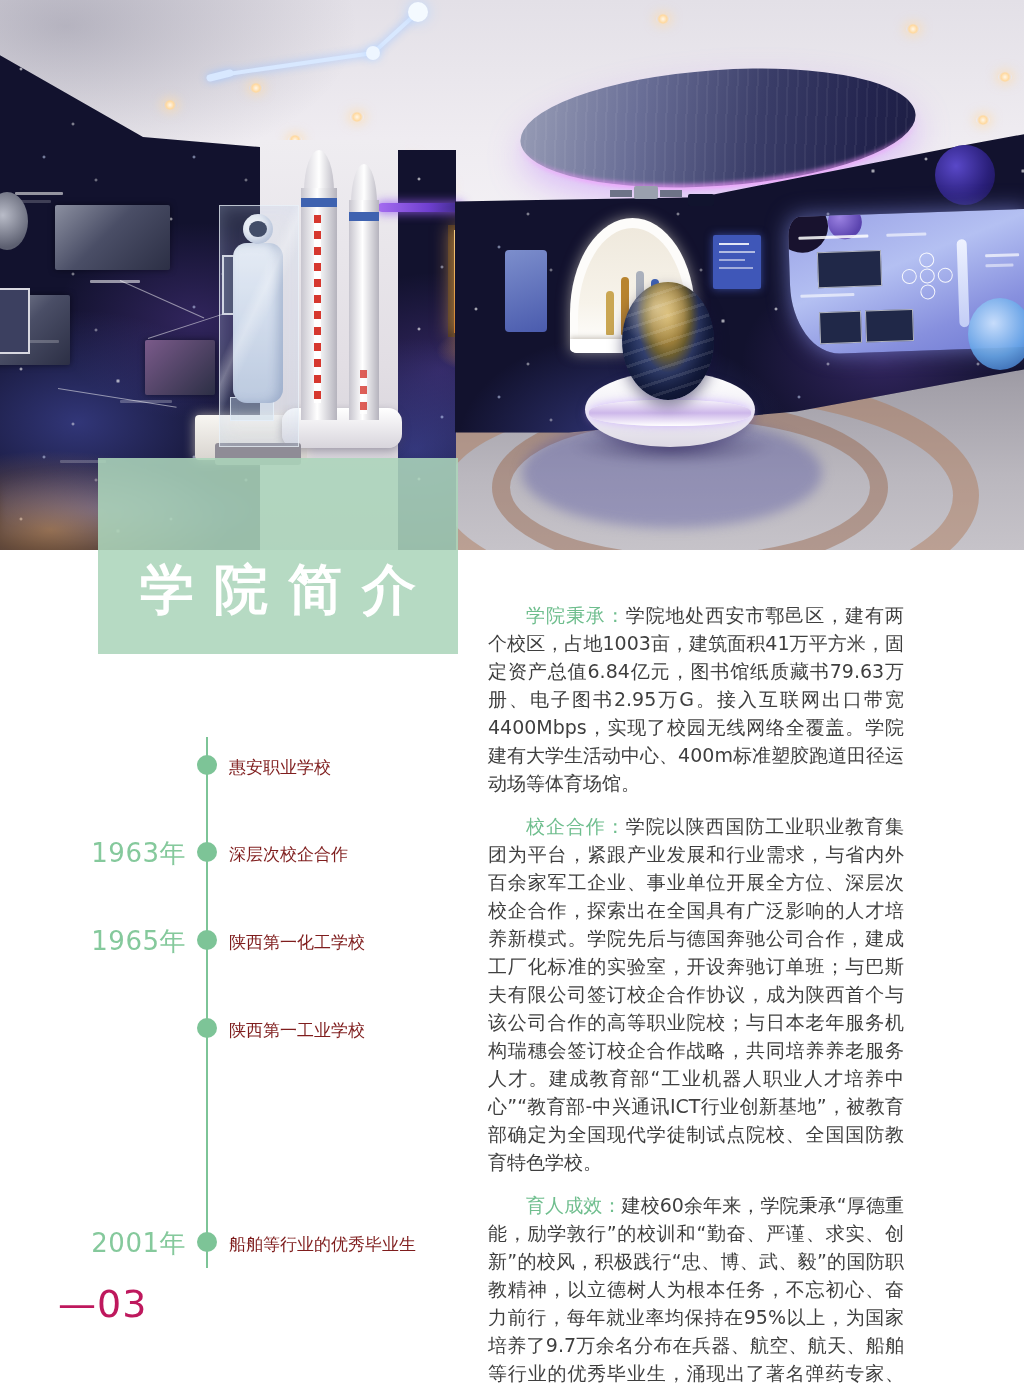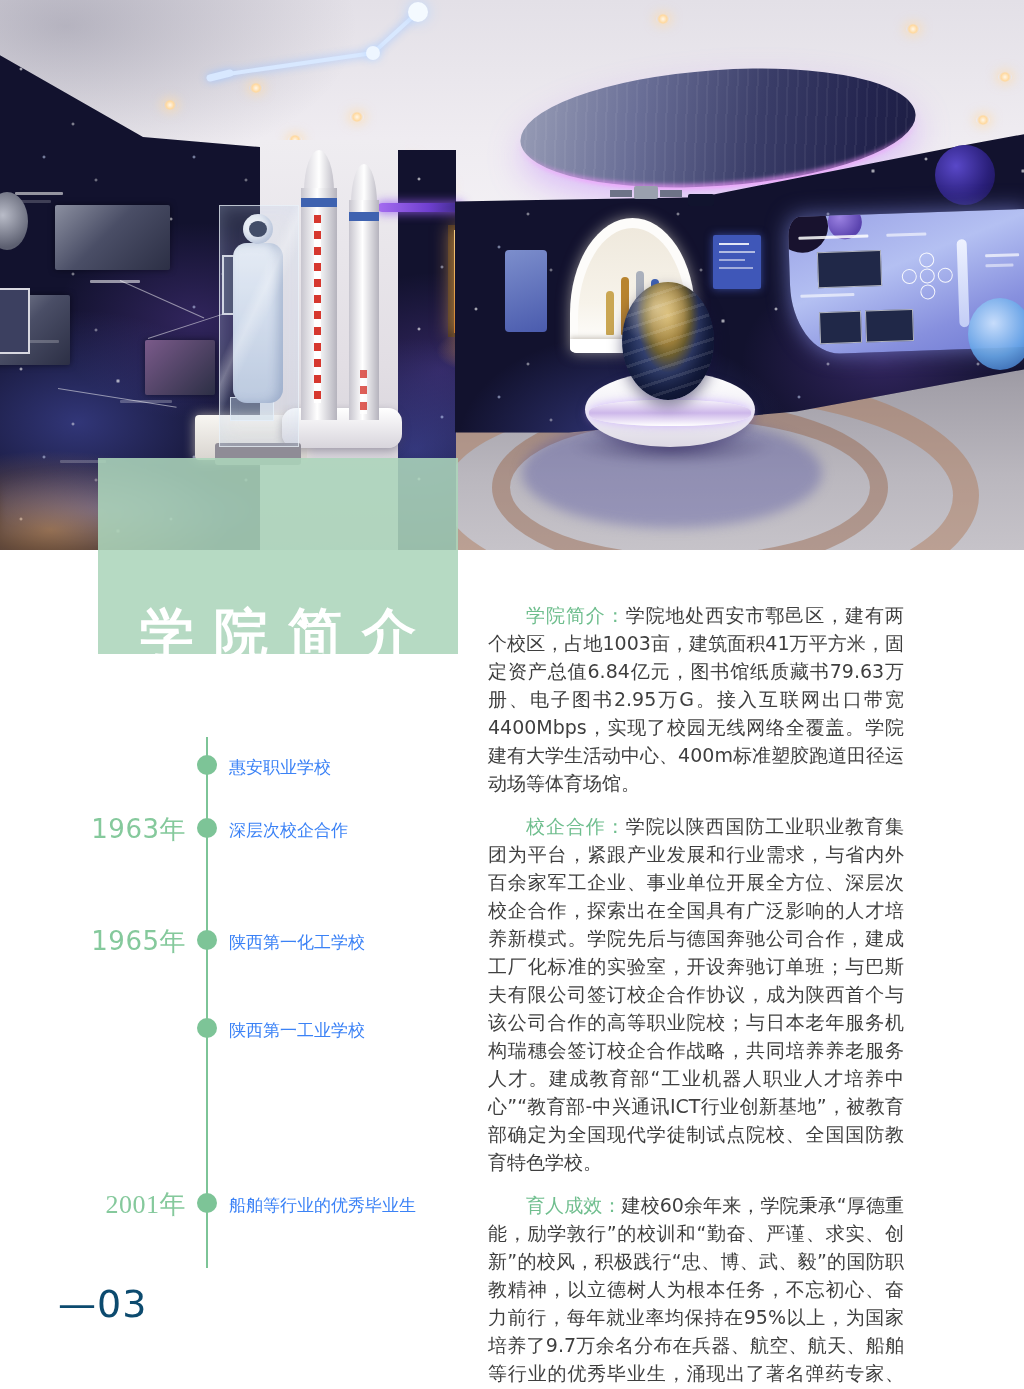--- a/index.html
+++ b/index.html
@@ -166,38 +166,38 @@
     background:radial-gradient(ellipse at 40% 50%,rgba(95,115,225,.55),transparent 75%);filter:blur(4px);}
 
   
   .banner{position:absolute;left:98px;top:458px;width:360px;height:196px;
     background:rgba(172,213,187,.88);}
   .banner-en{position:absolute;left:0;top:22px;width:100%;text-align:center;
     font-family:"Liberation Serif","DejaVu Serif",serif;font-weight:bold;
     font-size:45px;line-height:1.1;color:#ffffff;letter-spacing:2px;}
   .banner-zh{position:absolute;left:0;top:102px;width:100%;text-align:center;
     font-weight:bold;font-size:54px;line-height:1.1;color:#ffffff;
-    letter-spacing:20px;text-indent:20px;margin-top:44px;}
+    letter-spacing:20px;text-indent:20px;}
 
   
   .tl-line{position:absolute;left:206px;top:737px;width:2px;height:531px;background:#7dc497;}
   .tl-item{position:absolute;left:0;width:480px;height:36px;}
   .tl-year{position:absolute;left:0;top:2px;width:186px;text-align:right;
     font-size:26px;color:#85c99c;letter-spacing:.5px;}
   .tl-dot{position:absolute;left:197px;top:8px;width:20px;height:20px;border-radius:50%;background:#7dc497;}
-  .tl-label{position:absolute;left:229px;top:9px;font-size:17px;color:#3b82f6;}
+  .tl-label{position:absolute;left:229px;top:9px;font-size:17px;color:#7f1d1d;}
 
   
   .content{position:absolute;left:488px;top:601px;width:416px;}
   .content p{margin:0 0 15px 0;font-size:19px;line-height:28px;color:#3f3f3f;
     text-align:justify;text-indent:2em;}
   .para-label{color:#6fbe8e;}
 
   
-  .page-num{position:absolute;left:58px;top:1282px;font-size:38px;color:#0c4a6e;letter-spacing:1px;}
+  .page-num{position:absolute;left:58px;top:1282px;font-size:38px;color:#be185d;letter-spacing:1px;}
 </style>
 </head>
 <body>
 
 <div class="page">
 
   <div class="hero">
     <div class="abs ceiling"></div>
     <div class="abs ceiling-shade"></div>
 
@@ -335,41 +335,41 @@
   <div class="banner">
     <div class="banner-zh">学院简介</div>
   </div>
 
   <div class="tl-line"></div>
 
   <div class="tl-item" style="top:747px;">
     <span class="tl-dot"></span>
     <span class="tl-label">惠安职业学校</span>
   </div>
-  <div class="tl-item" style="top:810px;">
+  <div class="tl-item" style="top:834px;">
     <span class="tl-year">1963年</span>
     <span class="tl-dot"></span>
     <span class="tl-label">深层次校企合作</span>
   </div>
   <div class="tl-item" style="top:922px;">
     <span class="tl-year">1965年</span>
     <span class="tl-dot"></span>
     <span class="tl-label">陕西第一化工学校</span>
   </div>
   <div class="tl-item" style="top:1010px;">
     <span class="tl-dot"></span>
     <span class="tl-label">陕西第一工业学校</span>
   </div>
-  <div class="tl-item" style="top:1185px;font-family:Liberation Serif, serif;">
+  <div class="tl-item" style="top:1224px;">
     <span class="tl-year">2001年</span>
     <span class="tl-dot"></span>
     <span class="tl-label">船舶等行业的优秀毕业生</span>
   </div>
 
   <div class="content">
-    <p><span class="para-label">学院简介：</span><span>学院地处西安市鄠邑区，建有两个校区，占地1003亩，建筑面积41万平方米，固定资产总值6.84亿元，图书馆纸质藏书79.63万册、电子图书2.95万G。接入互联网出口带宽4400Mbps，实现了校园无线网络全覆盖。学院建有大学生活动中心、400m标准塑胶跑道田径运动场等体育场馆。</span></p>
+    <p><span class="para-label">学院秉承：</span><span>学院地处西安市鄠邑区，建有两个校区，占地1003亩，建筑面积41万平方米，固定资产总值6.84亿元，图书馆纸质藏书79.63万册、电子图书2.95万G。接入互联网出口带宽4400Mbps，实现了校园无线网络全覆盖。学院建有大学生活动中心、400m标准塑胶跑道田径运动场等体育场馆。</span></p>
     <p><span class="para-label">校企合作：</span><span>学院以陕西国防工业职业教育集团为平台，紧跟产业发展和行业需求，与省内外百余家军工企业、事业单位开展全方位、深层次校企合作，探索出在全国具有广泛影响的人才培养新模式。学院先后与德国奔驰公司合作，建成工厂化标准的实验室，开设奔驰订单班；与巴斯夫有限公司签订校企合作协议，成为陕西首个与该公司合作的高等职业院校；与日本老年服务机构瑞穗会签订校企合作战略，共同培养养老服务人才。建成教育部“工业机器人职业人才培养中心”“教育部-中兴通讯ICT行业创新基地”，被教育部确定为全国现代学徒制试点院校、全国国防教育特色学校。</span></p>
     <p><span class="para-label">育人成效：</span><span>建校60余年来，学院秉承“厚德重能，励学敦行”的校训和“勤奋、严谨、求实、创新”的校风，积极践行“忠、博、武、毅”的国防职教精神，以立德树人为根本任务，不忘初心、奋力前行，每年就业率均保持在95%以上，为国家培养了9.7万余名分布在兵器、航空、航天、船舶等行业的优秀毕业生，涌现出了著名弹药专家、具有世界影响力的科学家、长江学者特聘教授、全国五一劳动奖章获得者、省级劳动模范以及辽宁工匠、四川工匠、西安工匠等军工行业领军人才和高素质军工特质技术技能人才，为祖国发展做出了卓越贡献。</span></p>
   </div>
 
   <div class="page-num">—03</div>
 
 </div>
 
 </body></html>

